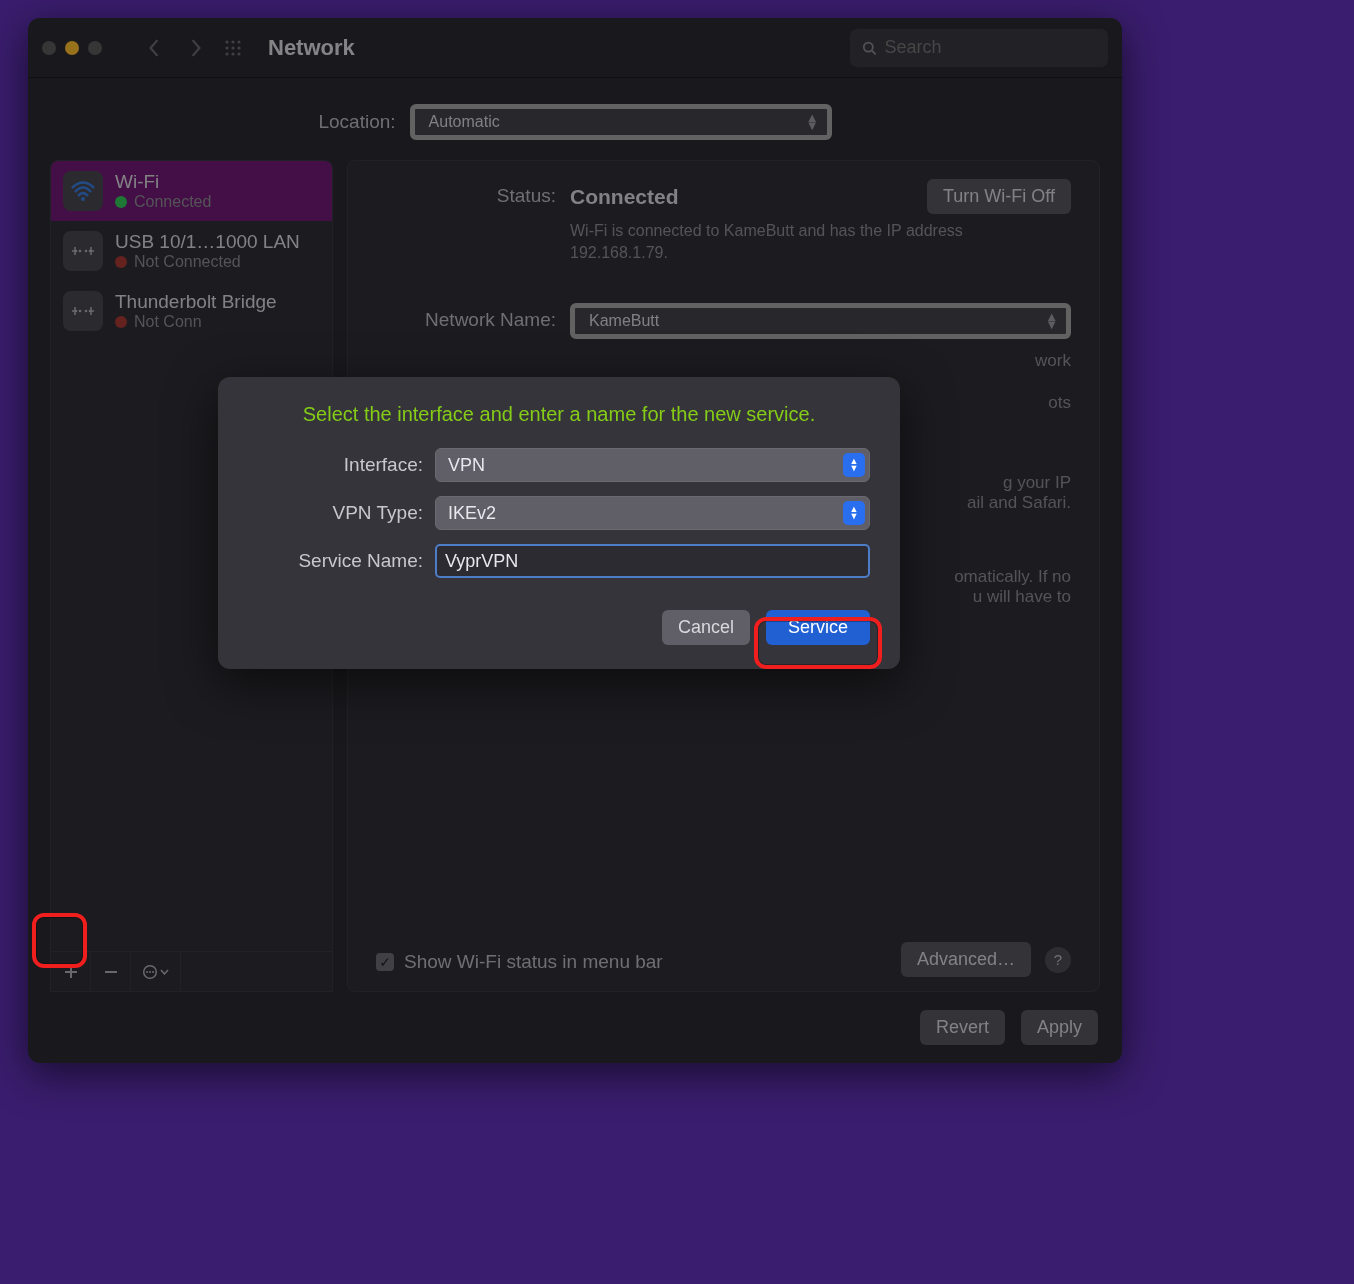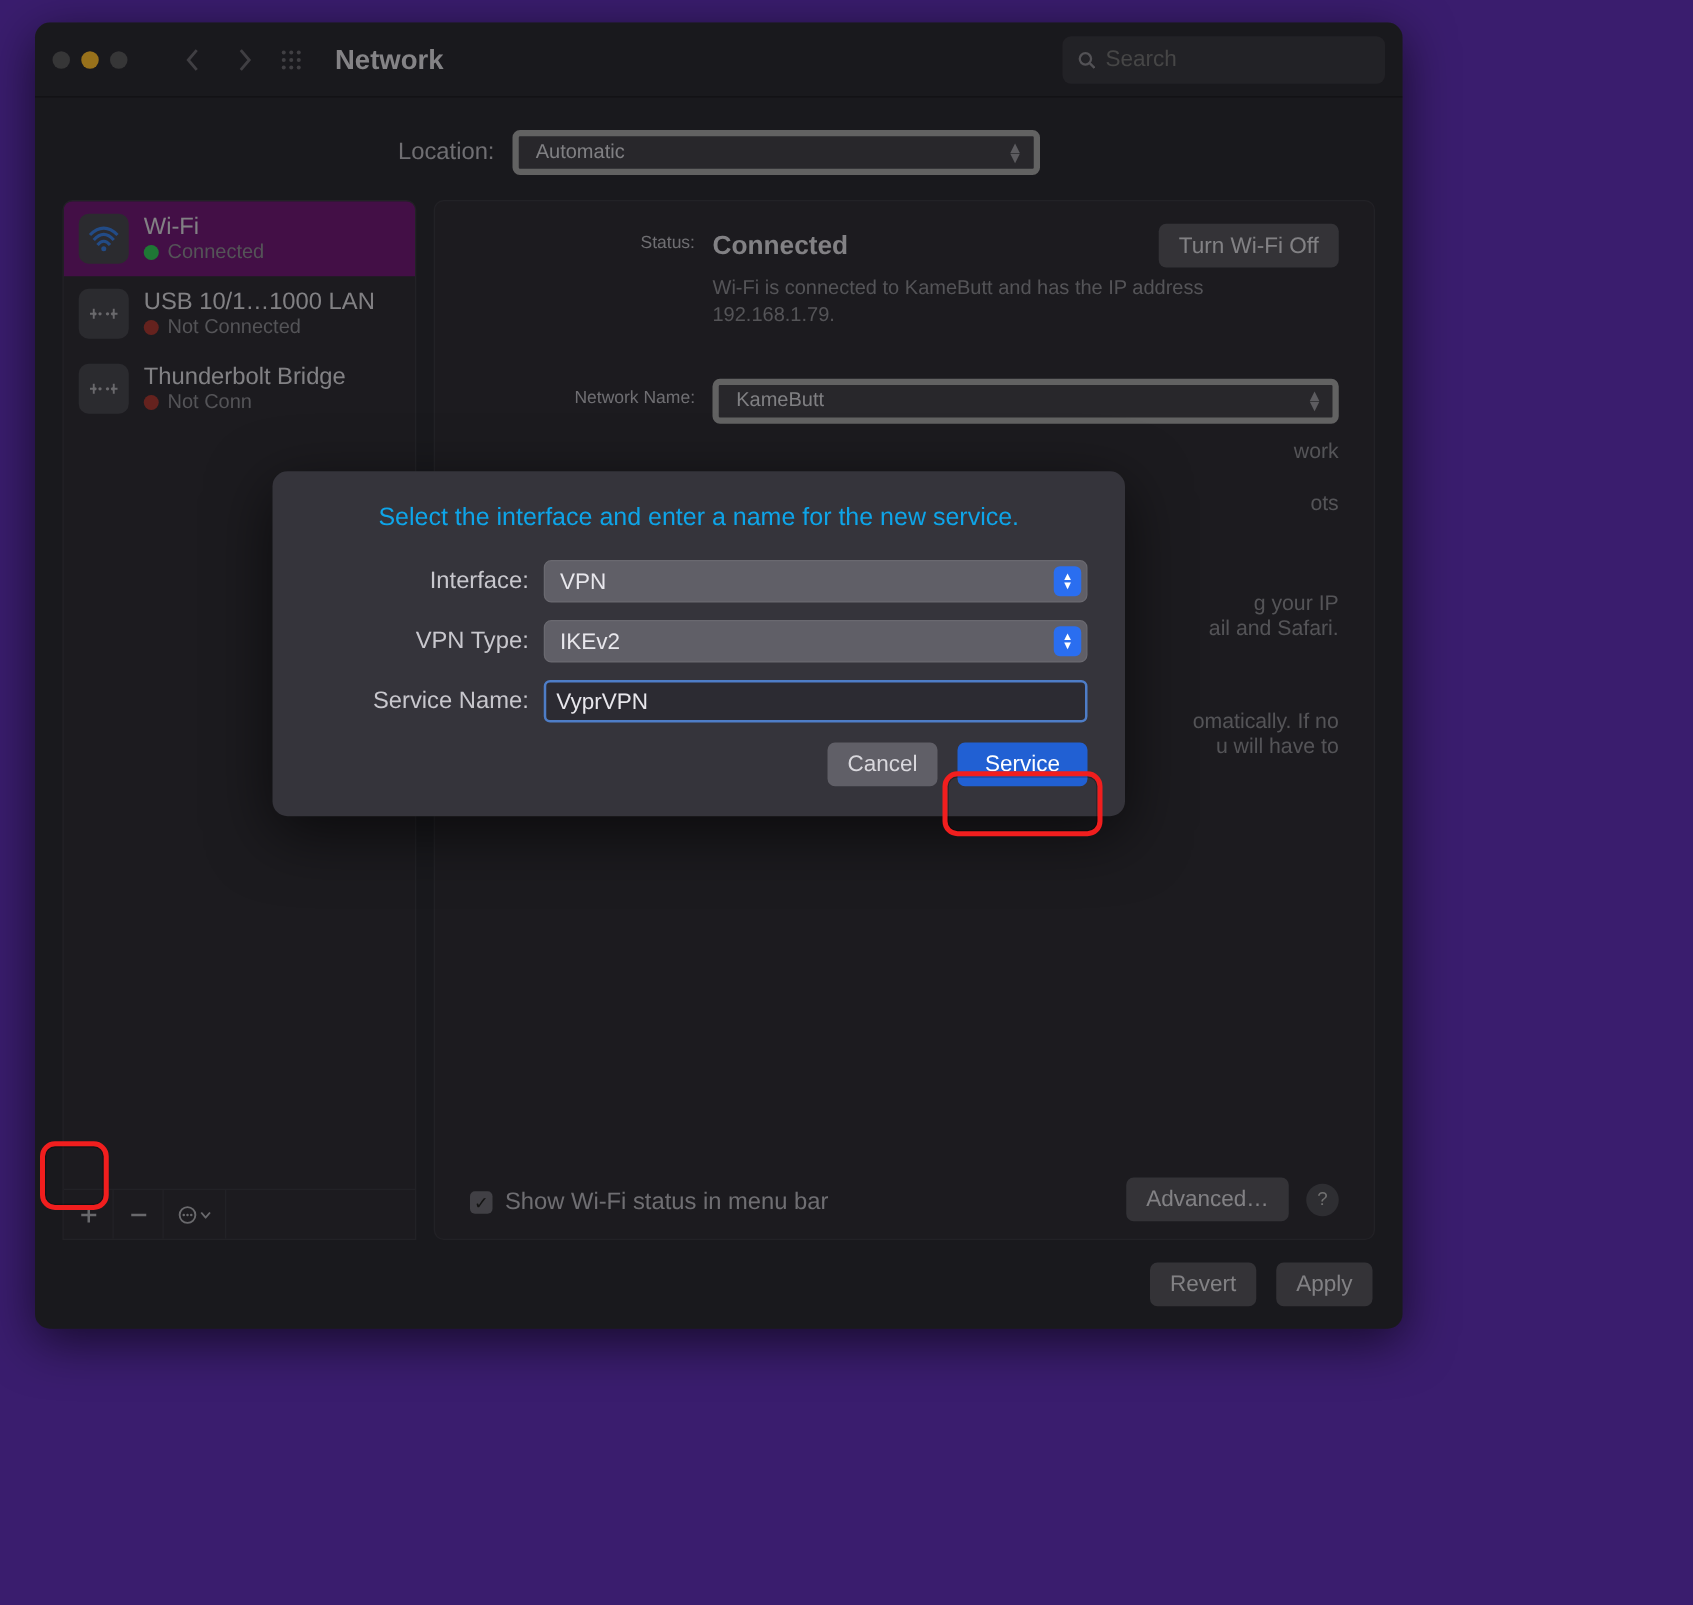--- a/index.html
+++ b/index.html
@@ -78,55 +78,55 @@
   .statdot.red { background:#a83a32; }
   .sidebar-tools {
     margin-top:auto; display:flex; border-top:1px solid #3a3940; height:40px;
     align-items:stretch;
   }
   .tool { width:40px; display:flex; align-items:center; justify-content:center; color:#b0afb5; border-right:1px solid #3a3940; }
   .tool.more { width:50px; gap:2px; }
   .tool.flex { flex:1; border-right:none; }
   .details { flex:1; background:#2f2e35; border-radius:8px; border:1px solid #3a3940; padding:18px 28px; position:relative; }
   .row { display:flex; align-items:flex-start; margin-bottom:20px; gap:14px; }
-  .row .lbl { width:180px; text-align:right; color:#b9b8be; font-size:14px; padding-top:6px;}
+  .row .lbl { width:180px; text-align:right; color:#b9b8be; font-size:19px; padding-top:6px;}
   .row .val { flex:1; color:#d9d8dd; }
   .btn {
     background:#57565d; color:#d9d8dd; border:none; border-radius:6px;
     padding:7px 16px; font-size:18px; cursor:pointer;
   }
   .btn.primary { background:#2160d3; color:#fff; }
   .status-big { font-size:21px; font-weight:600; color:#d9d8dd; }
   .status-sub { color:#8d8c92; font-size:16px; margin-top:6px; max-width:410px; line-height:1.35; }
   .menubar-chk { position:absolute; bottom:18px; left:28px; display:flex; align-items:center; gap:10px; color:#b9b8be; font-size:19px; }
   .menubar-chk .box { width:18px; height:18px; border-radius:4px; background:#6d6c73; display:flex; align-items:center; justify-content:center; color:#222; font-size:14px; }
   .adv-wrap { position:absolute; bottom:14px; right:28px; display:flex; align-items:center; gap:14px; }
   .help { width:26px; height:26px; border-radius:50%; background:#4e4d54; color:#bbb; display:flex; align-items:center; justify-content:center; font-size:15px; }
   .bottom-actions { display:flex; justify-content:flex-end; gap:16px; padding:18px 24px; }
   .dim-overlay { position:absolute; inset:0; background:rgba(0,0,0,.40); border-radius:12px; pointer-events:none; }
   .sheet {
     position:absolute; left:218px; top:377px; width:682px;
     background:#35343b; border-radius:12px; padding:26px 30px 24px;
     box-shadow: 0 14px 50px rgba(0,0,0,.6);
     z-index: 50;
   }
-  .sheet-title { color:#0ea5e9; font-size:20px; text-align:center; margin-bottom:22px; }
+  .sheet-title { color:#84cc16; font-size:20px; text-align:center; margin-bottom:22px; }
   .formrow { display:flex; align-items:center; gap:12px; margin-bottom:14px; }
   .formrow .flbl { width:175px; text-align:right; color:#c8c7cd; font-size:19px; }
   .sel {
     flex:1; background:#605f67; border:1px solid #6a6970; border-radius:6px;
     height:34px; display:flex; align-items:center; justify-content:space-between;
     color:#e8e7ec; font-size:18px; padding:0 4px 0 12px;
   }
   .sel .knob { width:22px; height:24px; background:#2a6ef0; border-radius:5px; display:flex; flex-direction:column; align-items:center; justify-content:center; color:#fff; font-size:9px; line-height:7px; }
   .txtfield {
     flex:1; height:34px; background:#2c2b32; border:2px solid #4e7dc7; border-radius:5px;
     color:#e8e7ec; font-size:18px; padding:0 8px; outline:none;
   }
-  .sheet-actions { display:flex; justify-content:flex-end; gap:16px; margin-top:16px; }
+  .sheet-actions { display:flex; justify-content:flex-end; gap:16px; margin-top:32px; }
   .btn.cancel { background:#605f67; }
   .highlight-red { border:4px solid #f11e1e; border-radius:12px; position:absolute; box-shadow:0 0 0 1px rgba(0,0,0,.3) inset; }
   .hl-plus { left:32px; top:913px; width:55px; height:55px; }
   .hl-create { left:754px; top:617px; width:128px; height:52px; z-index:60; }
 </style>
 </head>
 <body>
 
 <div class="window">
   <div class="titlebar">

